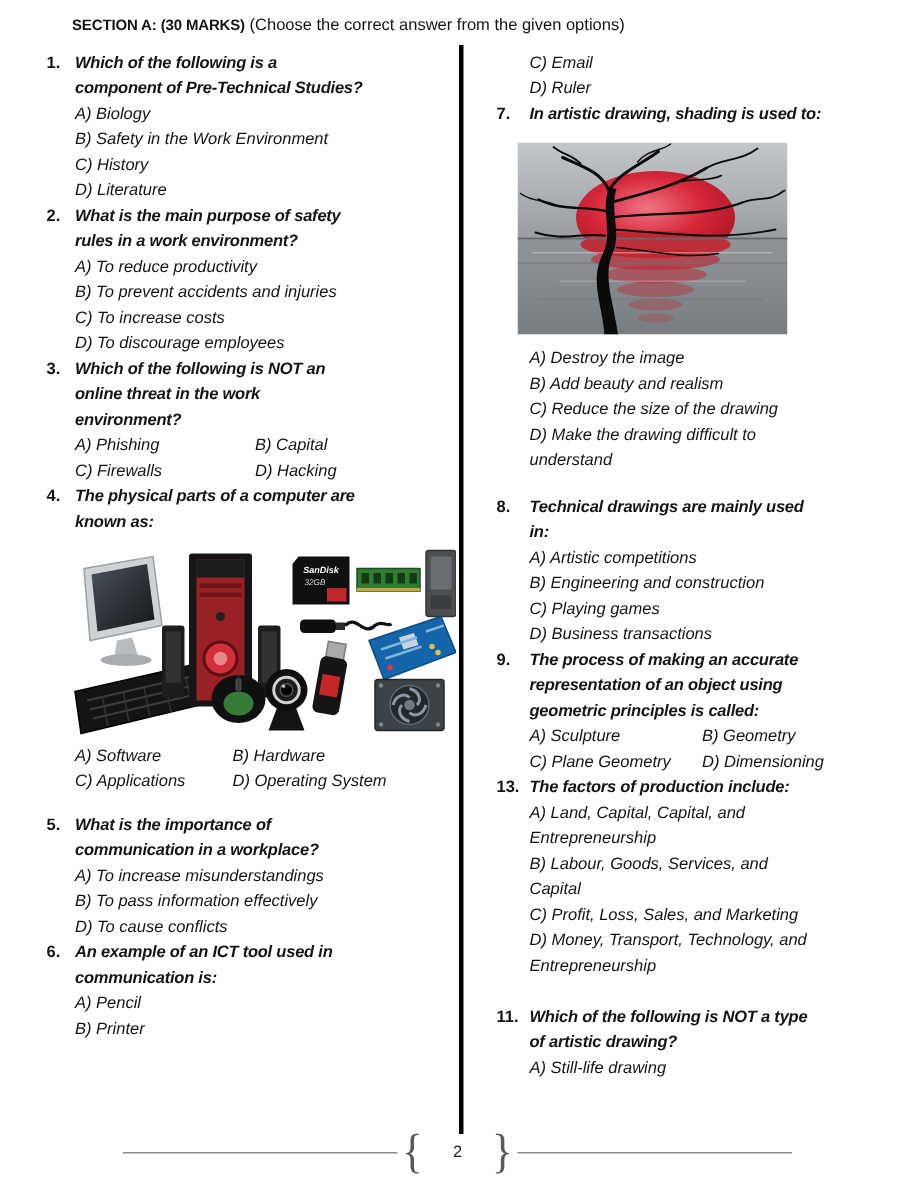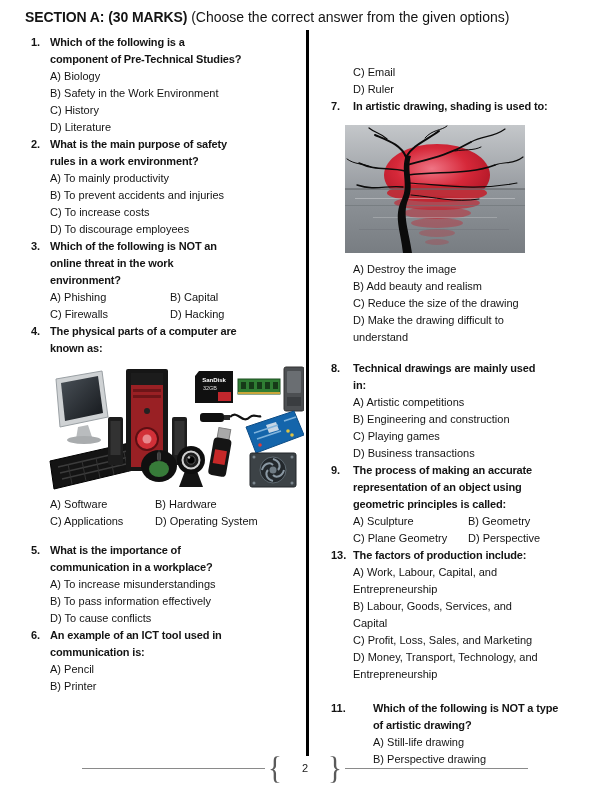--- a/index.html
+++ b/index.html
@@ -2,43 +2,43 @@
 <html><head>
 <meta charset="utf-8">
 <style>
   html,body{margin:0;padding:0;}
   body{
     width:612px;height:792px;position:relative;background:#ffffff;overflow:hidden;
     font-family:"Liberation Sans","DejaVu Sans",sans-serif;
     color:#141414;font-size:11px;line-height:17px;
   }
   .header{position:absolute;top:9px;left:25px;white-space:pre;}
-  .header .bold{font-weight:700;font-size:14px;letter-spacing:-0.1px;}
-  .header .normal{font-size:14px;text-align:right;}
+  .header .bold{font-weight:700;font-size:10px;letter-spacing:-0.1px;margin-left:23px;}
+  .header .normal{font-size:11px;text-align:right;}
 
   .divider{position:absolute;left:306px;top:30px;width:2.5px;height:726px;background:#000;}
 
   .col{position:absolute;top:34px;}
   .col-left{left:25px;width:280px;}
-  .col-right{left:331px;width:263px;margin-top:30px;}
+  .col-right{left:331px;width:263px;}
 
   .question{display:flex;}
   .qnum{flex:none;width:25px;padding-left:6px;box-sizing:border-box;font-weight:700;}
   .col-right .qnum{width:22px;padding-left:0;}
   .question.cont{padding-left:22px;}
-  .qbody{flex:1;min-width:0;}
+  .qbody{flex:1;min-width:0;font-style:italic;}
   .stem{font-weight:700;white-space:pre;letter-spacing:-0.15px;}
   .opt{white-space:pre;}
   .opts.two-col{display:grid;grid-template-columns:120px 1fr;}
   #q4 .opts.two-col{grid-template-columns:105px 1fr;}
   #q9 .opts.two-col{grid-template-columns:115px 1fr;}
 
   #q5{margin-top:12px;}
   #q8{margin-top:14px;}
-  #q11{margin-top:17px;gap:20px;}
+  #q11{margin-top:17px;}
   .qimage svg{display:block;}
   #q4 .qimage{margin:8px 0 6px -2px;}
   #q7 .qimage{margin:10px 0 8px -8px;}
 
   .footer{position:absolute;left:82px;right:84px;top:748px;height:40px;display:flex;align-items:center;}
   .fline{flex:1;height:1px;background:#8a8a8a;}
   .brace{font-family:"Liberation Serif","DejaVu Serif",serif;font-size:29px;color:#5a5a5a;line-height:1;transform:scaleY(1.1);}
   .brace.l{margin:0 12px 0 3px;}
   .brace.r{margin:0 3px 0 12px;}
   .pnum{font-size:11px;color:#1a1a1a;width:22px;text-align:center;}
@@ -63,21 +63,21 @@
           <div class="opt">D) Literature</div>
         </div>
       </div>
     </div>
     <div class="question" id="q2">
       <span class="qnum">2.</span>
       <div class="qbody">
         <div class="stem">What is the main purpose of safety
 rules in a work environment?</div>
         <div class="opts">
-          <div class="opt">A) To mainly productivity</div>
+          <div class="opt">A) To reduce productivity</div>
           <div class="opt">B) To prevent accidents and injuries</div>
           <div class="opt">C) To increase costs</div>
           <div class="opt">D) To discourage employees</div>
         </div>
       </div>
     </div>
     <div class="question" id="q3">
       <span class="qnum">3.</span>
       <div class="qbody">
         <div class="stem">Which of the following is NOT an
@@ -335,47 +335,46 @@
     <div class="question" id="q9">
       <span class="qnum">9.</span>
       <div class="qbody">
         <div class="stem">The process of making an accurate
 representation of an object using
 geometric principles is called:</div>
         <div class="opts two-col">
           <div class="opt">A) Sculpture</div>
           <div class="opt">B) Geometry</div>
           <div class="opt">C) Plane Geometry</div>
-          <div class="opt">D) Perspective</div>
+          <div class="opt">D) Dimensioning</div>
         </div>
       </div>
     </div>
     <div class="question" id="q10">
       <span class="qnum">13.</span>
       <div class="qbody">
         <div class="stem">The factors of production include:</div>
         <div class="opts">
-          <div class="opt">A) Work, Labour, Capital, and
+          <div class="opt">A) Land, Capital, Capital, and
 Entrepreneurship</div>
           <div class="opt">B) Labour, Goods, Services, and
 Capital</div>
           <div class="opt">C) Profit, Loss, Sales, and Marketing</div>
           <div class="opt">D) Money, Transport, Technology, and
 Entrepreneurship</div>
         </div>
       </div>
     </div>
     <div class="question" id="q11">
       <span class="qnum">11.</span>
       <div class="qbody">
         <div class="stem">Which of the following is NOT a type
 of artistic drawing?</div>
         <div class="opts">
           <div class="opt">A) Still-life drawing</div>
-          <div class="opt">B) Perspective drawing</div>
         </div>
       </div>
     </div>
   </div>
 
 <div class="footer">
   <div class="fline"></div>
   <div class="brace l">{</div>
   <div class="pnum">2</div>
   <div class="brace r">}</div>

